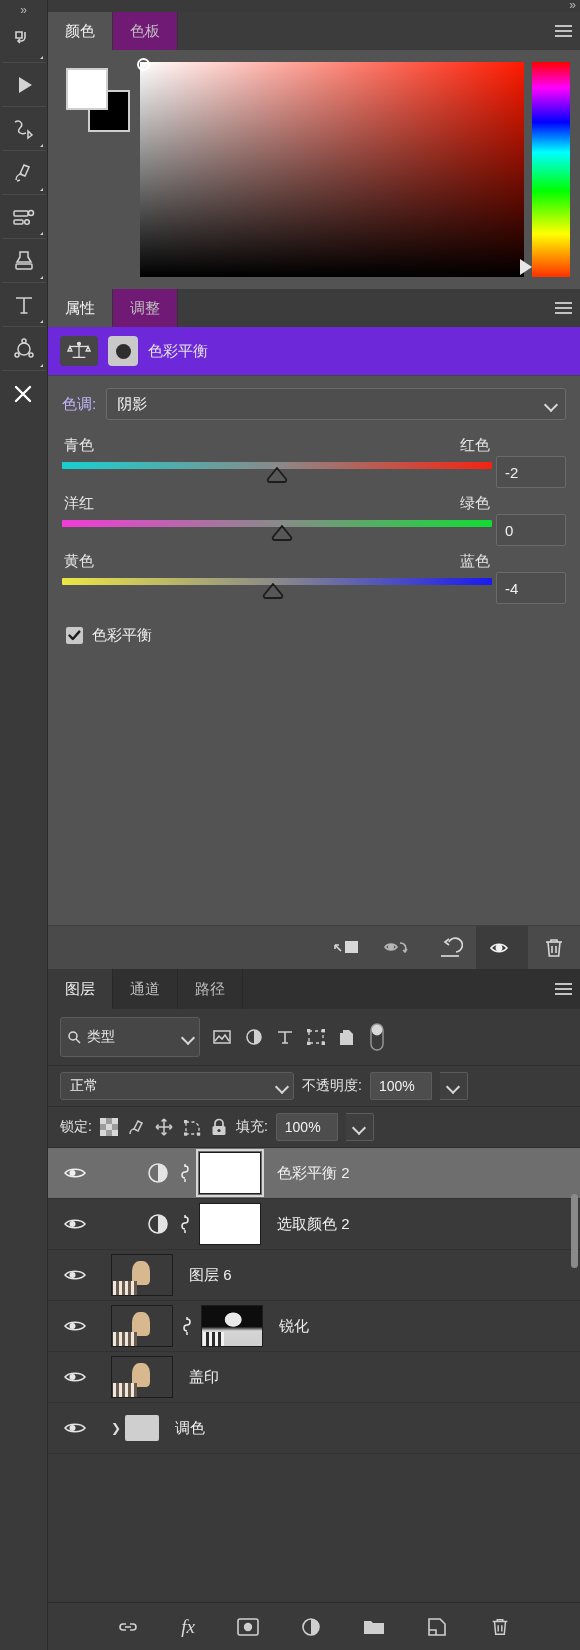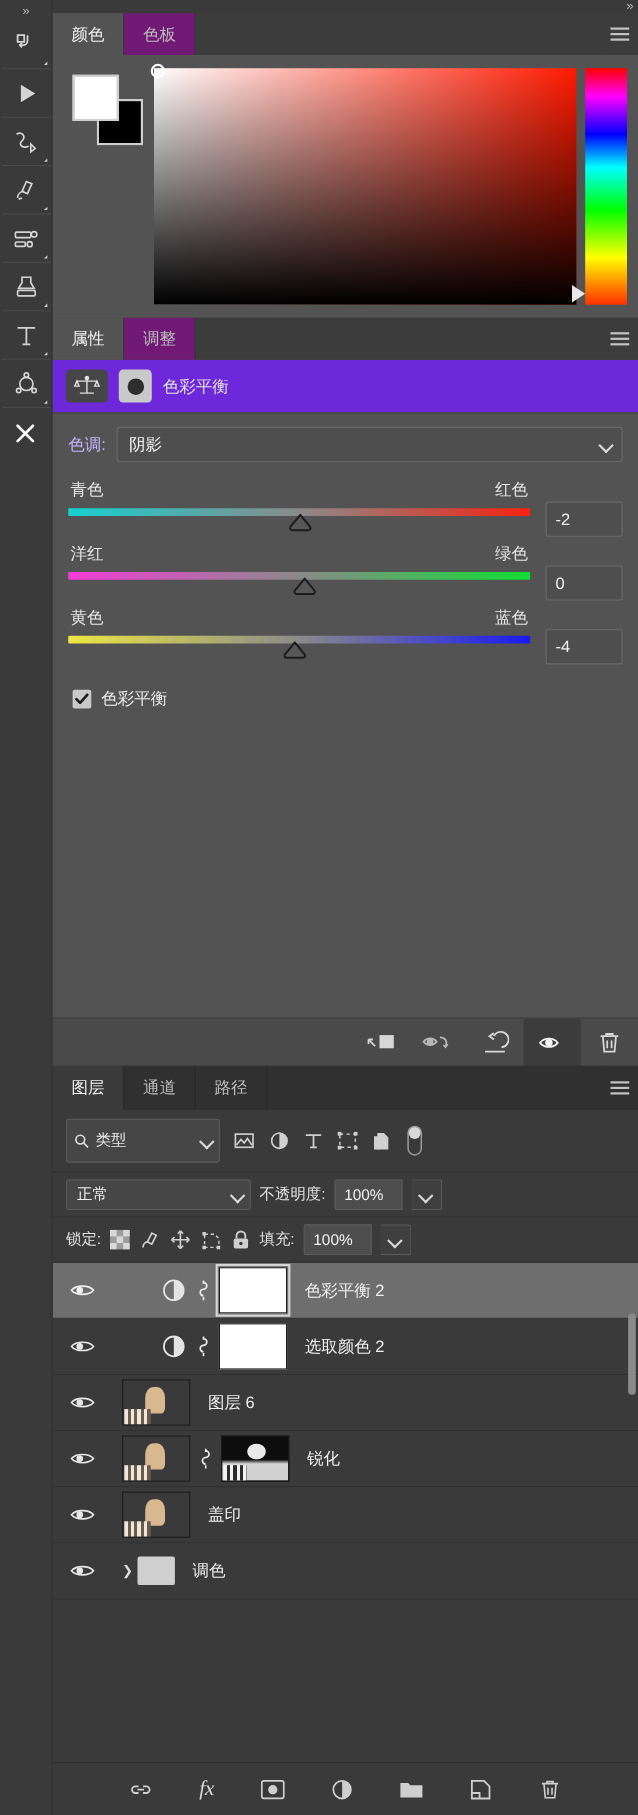--- a/index.html
+++ b/index.html
@@ -88,21 +88,21 @@
   .select {
     flex: 1 1 auto; height: 32px; background: #4e4e4e; border: 1px solid #6a6a6a;
     border-radius: 3px; display: flex; align-items: center;
     padding: 0 8px 0 10px; color: #f0f0f0; font-size: 15px; justify-content: space-between;
   }
   .chev-d { width: 11px; height: 11px; position: relative; }
   .chev-d::after { content: ""; position: absolute; left: 0; top: 1px;
     width: 8px; height: 8px; border-right: 2px solid #d8d8d8; border-bottom: 2px solid #d8d8d8;
     transform: rotate(45deg); }
 
-  .slider-block { margin-bottom: 6px; display: flex; align-items: flex-start; gap: 14px; }
+  .slider-block { margin-bottom: 6px; display: flex; align-items: flex-start; gap: 4px; }
   .slider-left { flex: 1 1 auto; }
   .slider-labels { display: flex; justify-content: space-between;
     font-size: 15px; color: #e6e6e6; margin-bottom: 7px; padding: 0 2px; }
   .track { position: relative; height: 7px; border-radius: 1px; }
   .track.cr { background: linear-gradient(to right, #17d0d0 0%, #8a8a8a 50%, #f52310 100%); }
   .track.mg { background: linear-gradient(to right, #f33bd8 0%, #8a8a8a 50%, #10dd33 100%); }
   .track.yb { background: linear-gradient(to right, #ece645 0%, #8a8a8a 50%, #1a1af0 100%); }
   .thumb { position: absolute; top: 5px; width: 22px; height: 17px; }
   .thumb svg { display: block; }
   .numbox { width: 70px; height: 32px; background: #4e4e4e; border: 1px solid #6a6a6a;
@@ -132,21 +132,21 @@
   .filter-row { display: flex; align-items: center; gap: 12px;
     padding: 8px 12px; background: #3a3a3a; border-bottom: 1px solid #2e2e2e; }
   .filter-sel { width: 140px; height: 40px; background: #464646; border: 1px solid #5c5c5c;
     border-radius: 3px; display: flex; align-items: center; padding: 0 6px;
     gap: 6px; color: #e8e8e8; font-size: 14px; }
   .filter-sel .fname { flex: 1 1 auto; }
   .fic { color: #d0d0d0; display: flex; align-items: center; }
 
   .mode-row, .lock-row { display: flex; align-items: center; gap: 8px;
     padding: 6px 12px; background: #3a3a3a; border-bottom: 1px solid #2e2e2e; }
-  .mode-sel { width: 168px; height: 28px; background: #464646; border: 1px solid #5c5c5c;
+  .mode-sel { width: 234px; height: 28px; background: #464646; border: 1px solid #5c5c5c;
     border-radius: 3px; display: flex; align-items: center; justify-content: space-between;
     padding: 0 6px 0 9px; color: #eeeeee; font-size: 14px; }
   .mini-lbl { color: #e2e2e2; font-size: 14px; white-space: nowrap; }
   .valbox { height: 28px; min-width: 62px; background: #4d4d4d; border: 1px solid #5c5c5c;
     border-radius: 2px 0 0 2px; color: #f2f2f2; font-size: 14px;
     display: flex; align-items: center; padding: 0 8px; }
   .valstep { height: 28px; width: 28px; background: #3f3f3f; border: 1px solid #5c5c5c;
     border-left: none; border-radius: 0 2px 2px 0; display: flex;
     align-items: center; justify-content: center; }
   .lock-ic { color: #cfcfcf; display: flex; align-items: center; }

